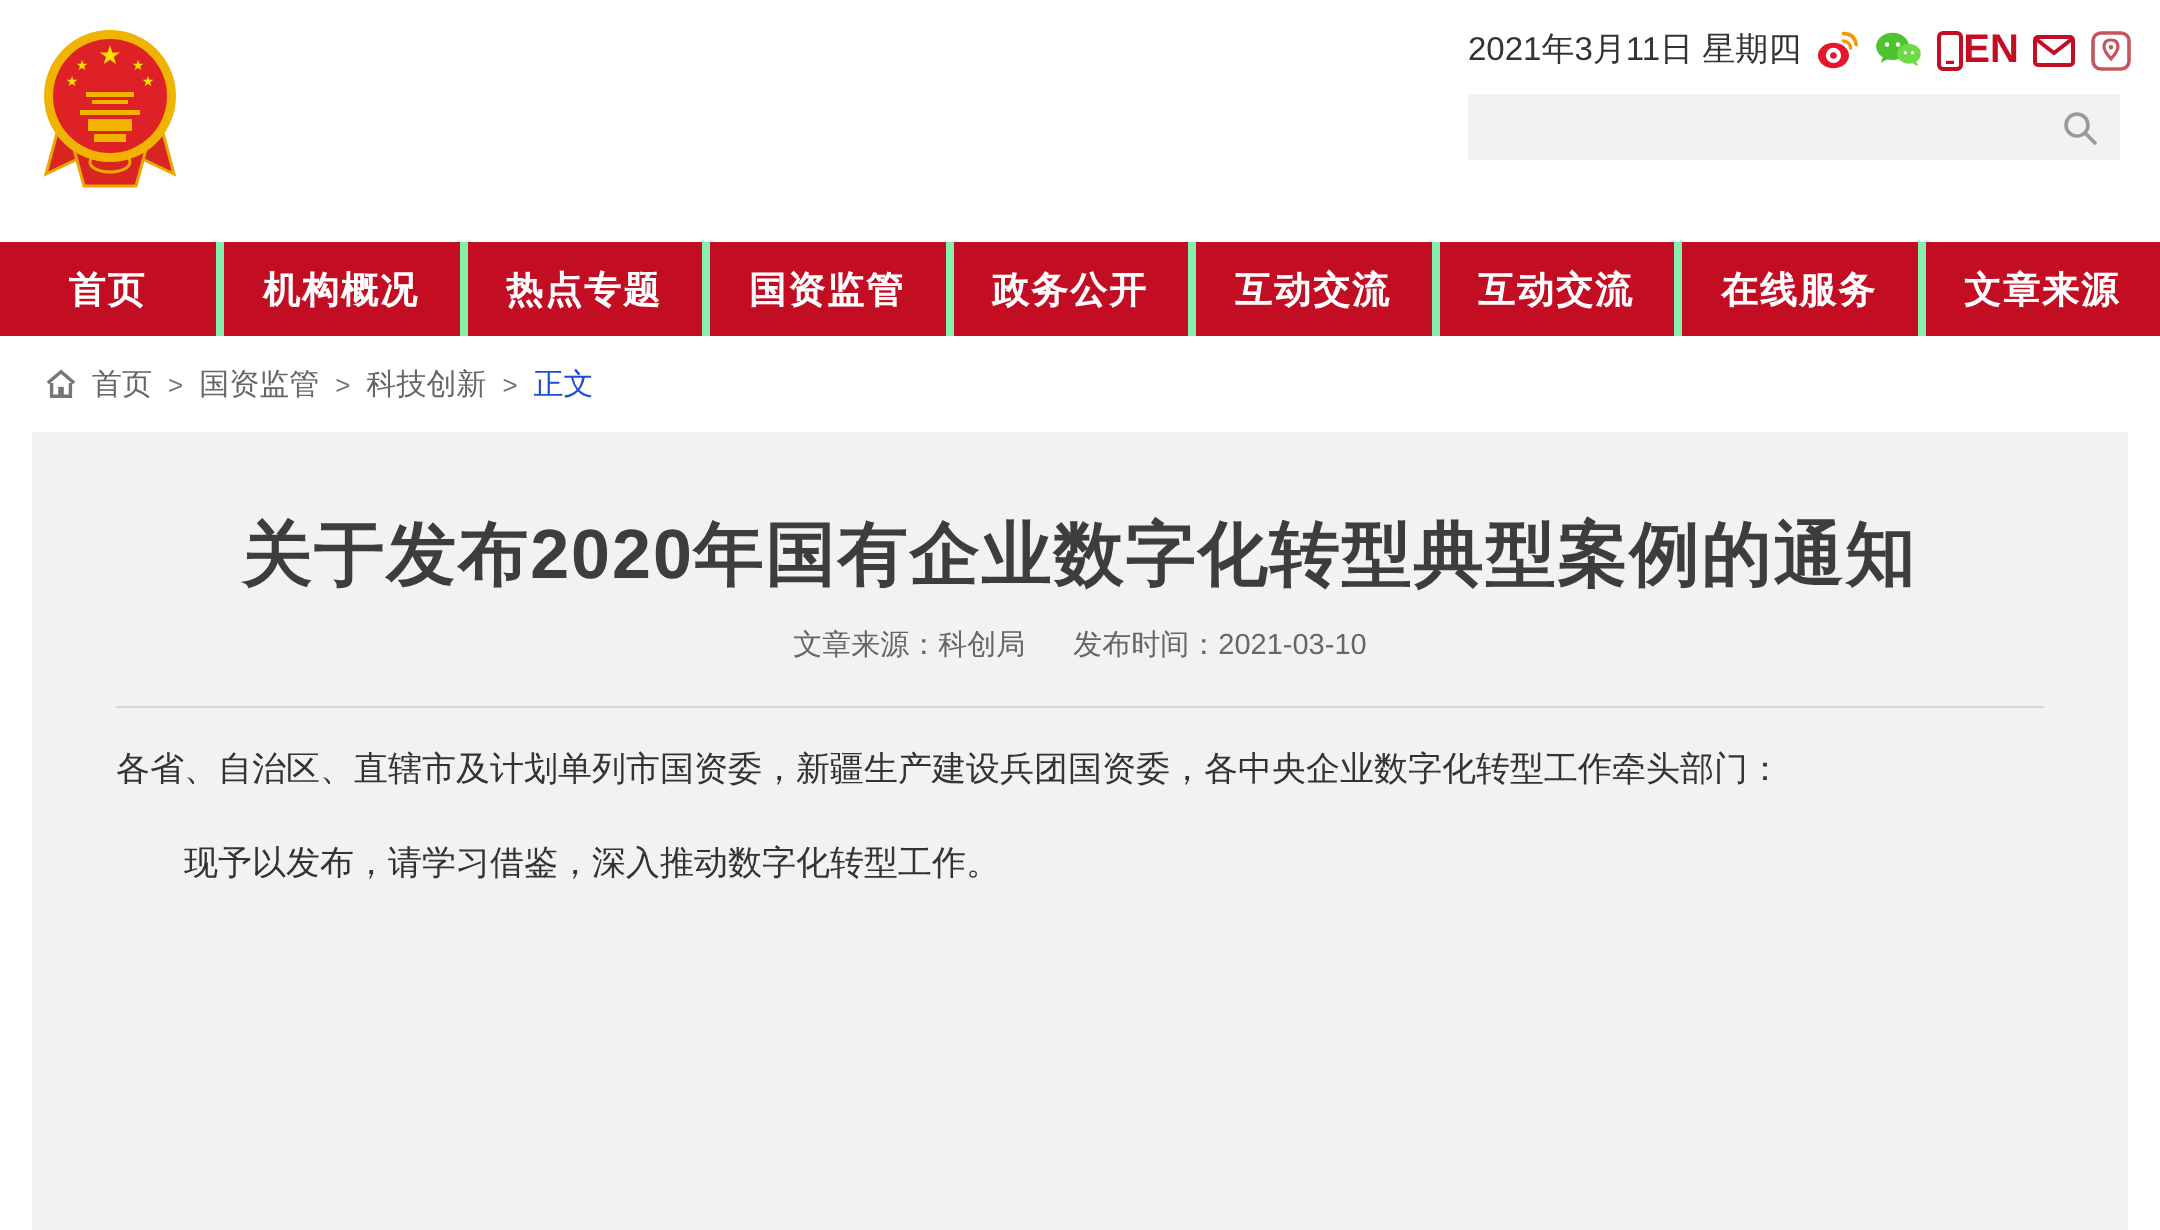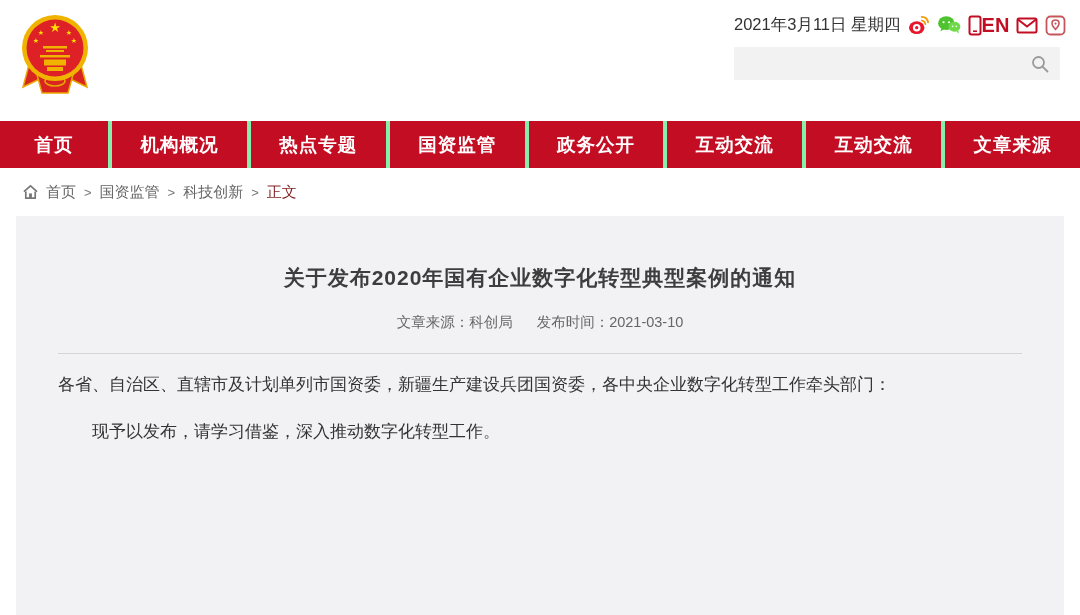--- a/index.html
+++ b/index.html
@@ -30,25 +30,25 @@
     color:#fff; font-size:18.5px; font-weight:bold; text-decoration:none; cursor:pointer;
     border-left:4px solid #86efac; letter-spacing:1px; }
   .nav-item:first-child { border-left:none; flex:0 0 108px; }
 
   
   .breadcrumb { height:48px; display:flex; align-items:center; padding-left:22px; background:#fff;
     color:#666; font-size:15px; }
   .crumb-home-icon { width:17px; height:16px; margin-right:7px; }
   .crumb-link { color:#666; text-decoration:none; cursor:pointer; }
   .crumb-sep { margin:0 8px; color:#777; font-size:13px; }
-  .crumb-current { color:#7f1d1d; }
+  .crumb-current { color:#1d4ed8; }
 
   
   .content-card { margin:0 16px; height:399px; background:#f2f2f4; padding:40px 42px 0; overflow:hidden; }
-  .article-title { text-align:center; font-size:21px; line-height:44px; color:#3d3d3d; font-weight:600; letter-spacing:1px; }
+  .article-title { text-align:center; font-size:35px; line-height:44px; color:#3d3d3d; font-weight:600; letter-spacing:1px; }
   .article-meta { display:flex; justify-content:center; gap:24px; margin-top:12px; height:21px;
     color:#666; font-size:14.5px; align-items:center; }
   .divider { border:none; border-top:1px solid #d6d6d8; margin-top:20px; }
   .para { font-size:17px; line-height:33px; color:#333; text-align:justify; margin-top:14px; }
   .para.first { }
   .para.indent { text-indent:2em; }
 </style>
 </head>
 <body>
 
@@ -136,20 +136,21 @@
 </header>
 
 <nav class="main-nav">
   <a class="nav-item">首页</a>
   <a class="nav-item">机构概况</a>
   <a class="nav-item">热点专题</a>
   <a class="nav-item">国资监管</a>
   <a class="nav-item">政务公开</a>
   <a class="nav-item">互动交流</a>
   <a class="nav-item">互动交流</a>
+  <a class="nav-item">在线服务</a>
   <a class="nav-item">文章来源</a>
 </nav>
 
 <div class="breadcrumb">
   <svg class="crumb-home-icon" viewBox="0 0 18 17" aria-hidden="true">
     <path d="M2 8 L9 2 L16 8" fill="none" stroke="#777" stroke-width="1.8"></path>
     <path d="M4 8 L4 15 L14 15 L14 8" fill="none" stroke="#777" stroke-width="1.8"></path>
     <rect x="7.5" y="10" width="3" height="5" fill="#777"></rect>
   </svg>
   <a class="crumb-link">首页</a>

